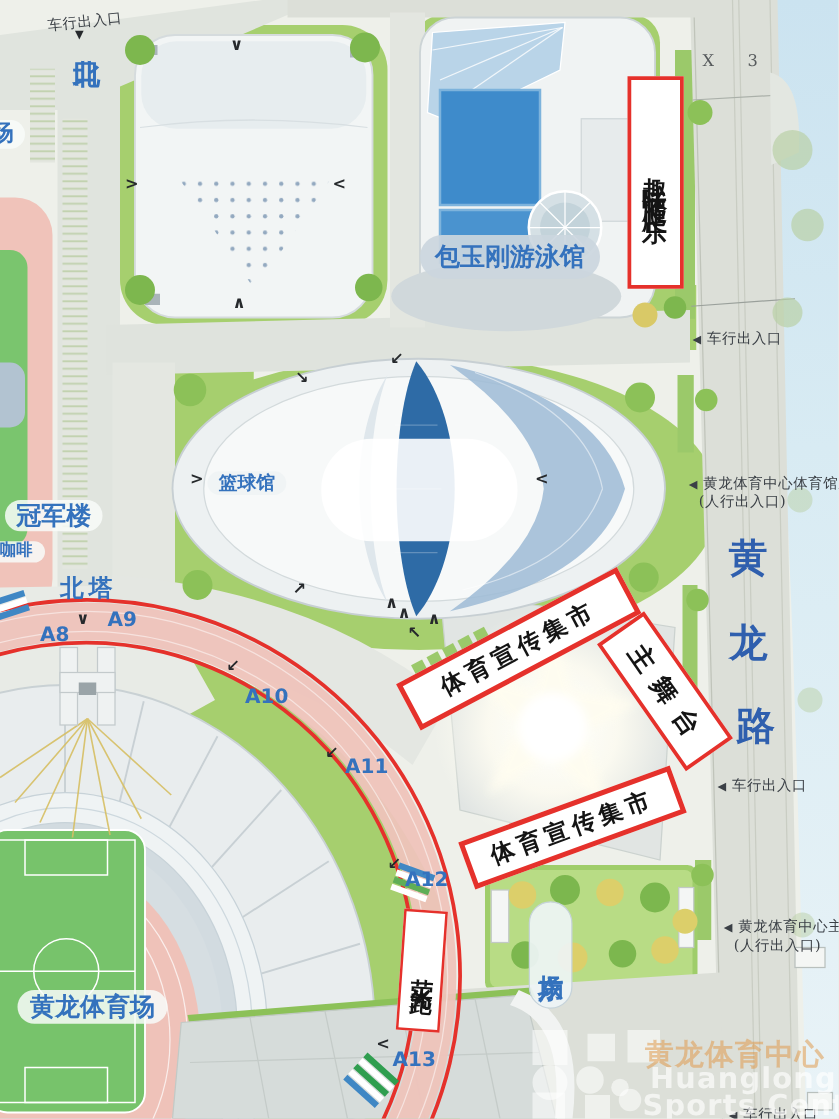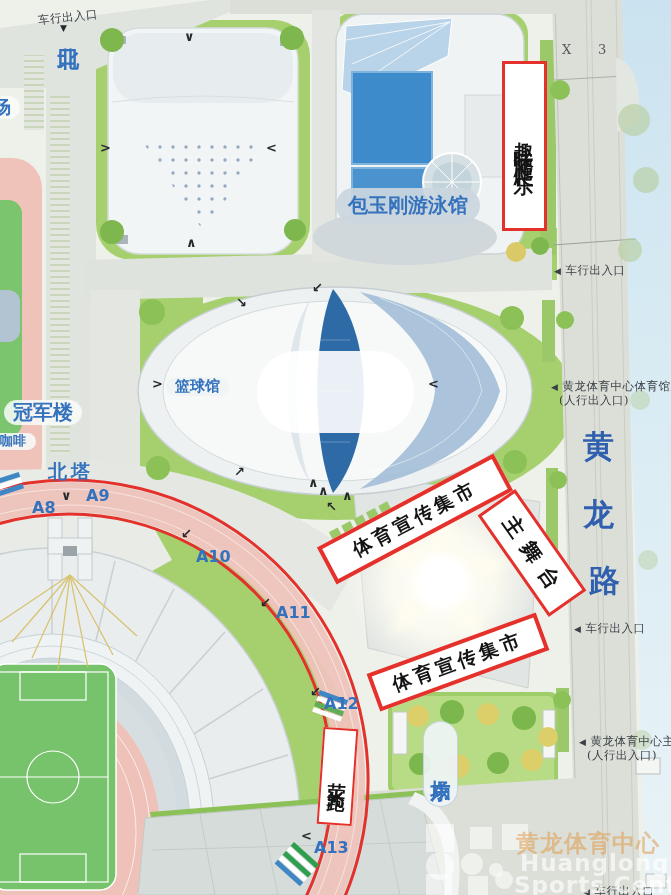--- a/index.html
+++ b/index.html
@@ -314,20 +314,21 @@
 <div class="lbl vtext" style="left:56px;top:30px;font-size:22px;letter-spacing:4px;">北口</div>
 <div class="lbl bubble" style="left:-16px;top:96px;font-size:18px;">场</div>
 
 <div class="lbl bubble" style="left:336px;top:188px;font-size:20px;padding:6px 12px;background:rgba(203,214,222,.92);">包玉刚游泳馆</div>
 <div class="lbl bubble" style="left:166px;top:377px;font-size:15px;background:rgba(238,243,245,.85);">篮球馆</div>
 <div class="lbl" style="left:257px;top:351px;width:157px;height:82px;border-radius:40px;background:rgba(255,255,255,.9);text-align:center;font-size:24px;display:flex;flex-direction:column;justify-content:center;">
 </div>
 <div class="lbl bubble" style="left:4px;top:400px;font-size:20px;">冠军楼</div>
 <div class="lbl bubble" style="left:-16px;top:433px;font-size:13px;padding:1px 10px 1px 16px;">咖啡</div>
 <div class="lbl" style="left:48px;top:461px;font-size:19px;letter-spacing:4px;">北塔</div>
+<div class="lbl bubble" style="left:14px;top:792px;font-size:20px;padding:2px 10px;">黄龙体育场</div>
 <div class="lbl vtext" style="left:423px;top:721px;width:35px;height:86px;border-radius:18px;background:rgba(238,244,246,.92);border:1px solid #c6d3da;font-size:20px;display:flex;align-items:center;justify-content:center;box-sizing:border-box;">东广场</div>
 
 <div class="lbl" style="left:32px;top:487px;font-size:16px;margin-top:12px;">A8</div>
 <div class="arrow" style="left:61px;top:489px;">∨</div>
 <div class="lbl" style="left:86px;top:487px;font-size:16px;">A9</div>
 <div class="arrow" style="left:181px;top:527px;">↙</div>
 <div class="lbl" style="left:196px;top:548px;font-size:16px;">A10</div>
 <div class="arrow" style="left:260px;top:596px;">↙</div>
 <div class="lbl" style="left:276px;top:604px;font-size:16px;">A11</div>
 <div class="arrow" style="left:310px;top:685px;">↙</div>

